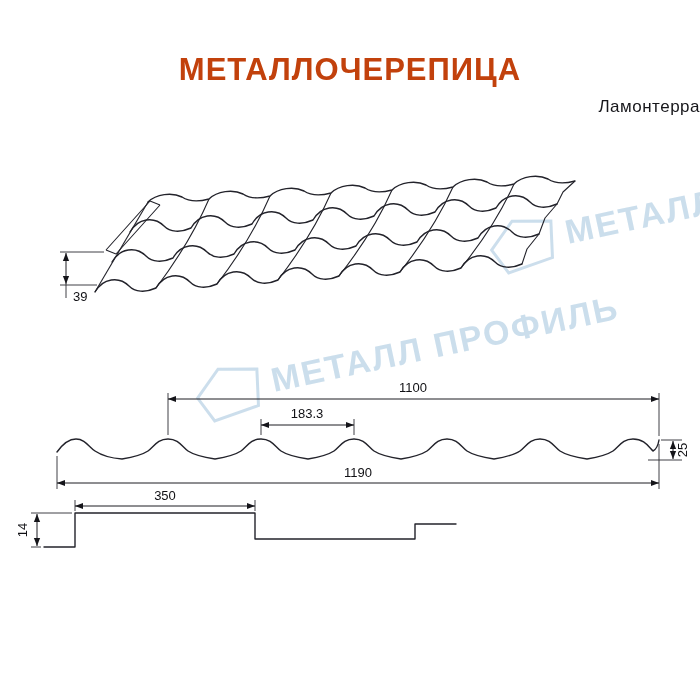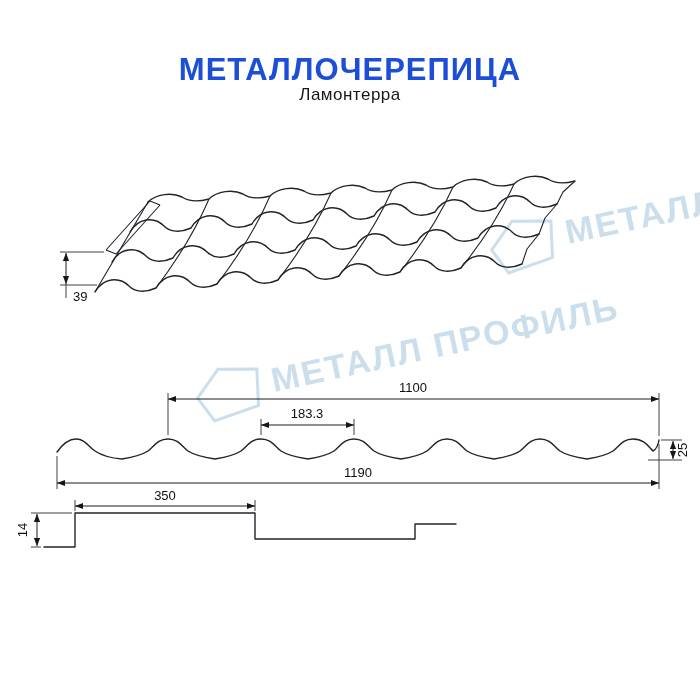--- a/index.html
+++ b/index.html
@@ -2,26 +2,26 @@
 <html><head>
 <meta charset="utf-8">
 <style>
   html,body{margin:0;padding:0;background:#fff;}
   .page{
     position:relative;width:700px;height:700px;overflow:hidden;background:#fff;
     font-family:"Liberation Sans",sans-serif;
   }
   .title{
     position:absolute;top:52px;left:0;width:100%;margin:0;
-    text-align:center;font-size:31px;font-weight:bold;color:#1d4ed8;
+    text-align:center;font-size:31px;font-weight:bold;color:#c2410c;
     letter-spacing:1px;
   }
   .subtitle{
-    position:absolute;top:85px;left:0;width:100%;margin:0;
-    text-align:center;font-size:17px;font-weight:normal;color:#16161a;
+    position:absolute;top:97px;left:0;width:100%;margin:0;
+    text-align:right;font-size:17px;font-weight:normal;color:#16161a;
     letter-spacing:0.5px;
   }
   svg.sheet{position:absolute;left:0;top:0;}
   .d{stroke:#23232b;fill:none;stroke-width:1.4;stroke-linejoin:round;stroke-linecap:round;}
   .dl{stroke:#23232b;fill:none;stroke-width:1.1;stroke-linejoin:round;}
   .x{stroke:#2a2a32;fill:none;stroke-width:0.9;}
   .dim{stroke:#1c1c22;fill:none;stroke-width:1;}
   text.lab{font-family:"Liberation Sans",sans-serif;font-size:13px;fill:#101014;}
   .wmtext{font-family:"Liberation Sans",sans-serif;font-weight:bold;}
 </style>

